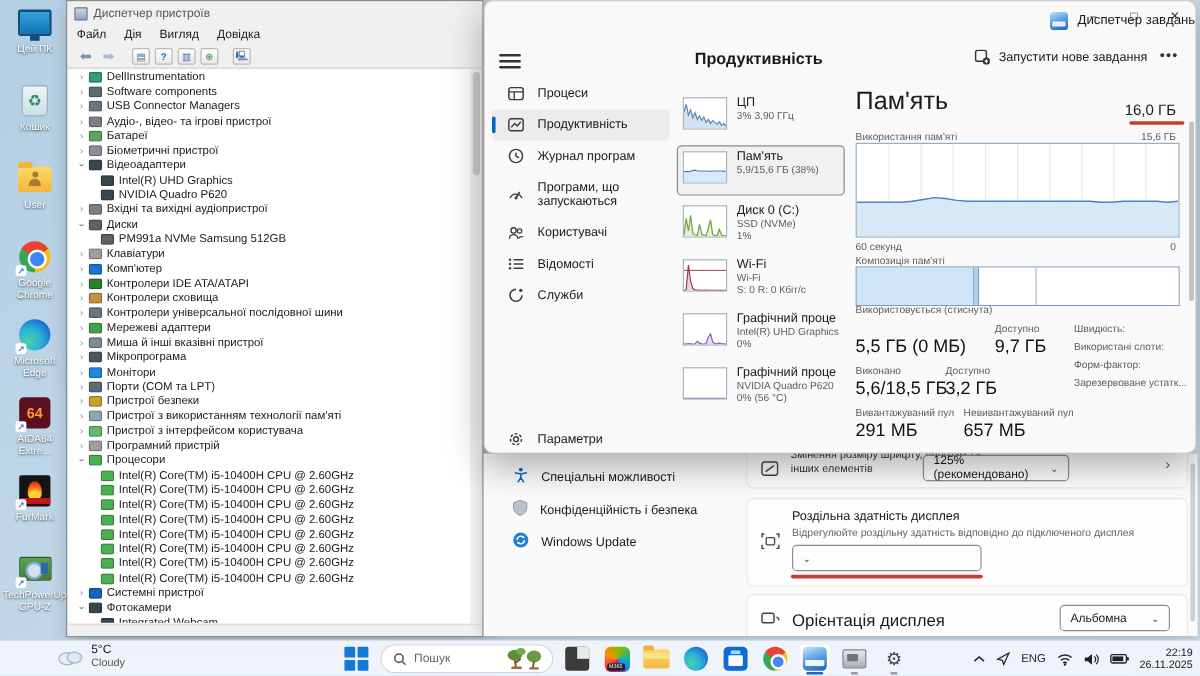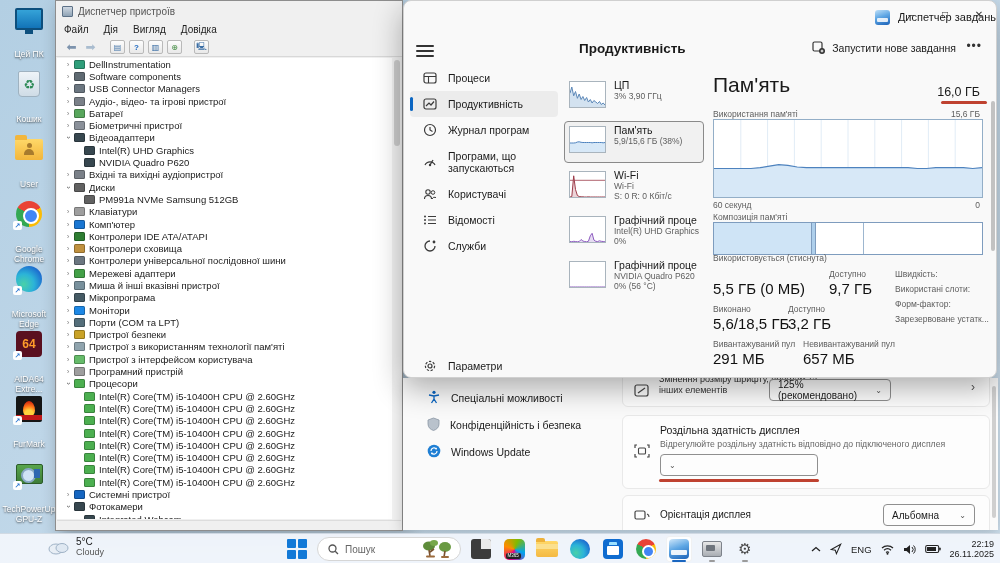--- a/index.html
+++ b/index.html
@@ -5,21 +5,21 @@
   * { margin:0; padding:0; box-sizing:border-box; }
   html,body { width:1000px; height:563px; overflow:hidden; }
   body { font-family:"Liberation Sans","DejaVu Sans",sans-serif; font-size:10px; color:#1a1a1a; }
   .screen { position:absolute; inset:0; width:1000px; height:563px;
     background:linear-gradient(135deg,#b3cfe3 0%,#c3d9ea 45%,#cfe1ef 100%); overflow:hidden; }
 
   
   .deskicons { position:absolute; left:2px; top:4px; width:54px; display:flex; flex-direction:column; }
   .dicon { width:54px; height:65px; display:flex; flex-direction:column; align-items:center; cursor:pointer; }
   .dicon .art { width:30px; height:30px; position:relative; display:flex; align-items:center; justify-content:center; }
-  .dicon .lbl { margin-top:16px; font-size:8.5px; line-height:9.5px; text-align:center; color:#fff;
+  .dicon .lbl { margin-top:2px; font-size:8.5px; line-height:9.5px; text-align:center; color:#fff;
     text-shadow:0 1px 2px rgba(0,0,0,.75); max-width:54px; word-wrap:break-word; }
   .shortcut { position:absolute; left:-1px; bottom:-1px; width:9px; height:9px; background:#fff; border-radius:2px;
     display:flex; align-items:center; justify-content:center; font-size:7px; color:#1f6fd1; font-weight:bold; }
   .art-pc { width:28px;height:22px;background:linear-gradient(#35a3d8,#1273b8);border:2px solid #0d4f7d;border-radius:2px; position:relative;}
   .art-pc:after{content:"";position:absolute;left:8px;bottom:-6px;width:8px;height:4px;background:#0d4f7d;}
   .art-bin { width:22px;height:26px;background:linear-gradient(#eef4f8,#cfdce6);border-radius:2px 2px 4px 4px;border:1px solid #9fb2c0;
     display:flex;align-items:center;justify-content:center;color:#2e8b57;font-size:13px;}
   .art-folder { width:28px;height:21px;background:linear-gradient(#ffd869,#f2b63c);border-radius:2px;position:relative;}
   .art-folder:before{content:"";position:absolute;top:-4px;left:0;width:12px;height:5px;background:#f2b63c;border-radius:2px 2px 0 0;}
   .art-folder .person{position:absolute;left:9px;top:4px;width:10px;height:12px;}
@@ -482,21 +482,21 @@
       <div class="drop" style="position:absolute;left:37px;top:38px;width:158px;justify-content:space-between;">
           <span class="dchev">⌄</span>
       </div>
     </div>
 
     <div class="set-card" style="top:117px;height:42px;">
       <svg width="16" height="14" viewBox="0 0 16 14" style="position:absolute;left:11px;top:13px">
         <rect x="1" y="2" width="10" height="8" rx="1.5" fill="none" stroke="#444" stroke-width="1.2"></rect>
         <path d="M13 5 a3 3 0 0 1 2 3" fill="none" stroke="#444" stroke-width="1.1"></path>
       </svg>
-      <div style="position:absolute;left:37px;top:13px;font-size:10px;">Орієнтація дисплея</div>
+      <div style="position:absolute;left:37px;top:13px;font-size:14px;">Орієнтація дисплея</div>
       <div class="drop" style="position:absolute;right:14px;top:8px;width:92px;justify-content:space-between;">
         <span>Альбомна</span>
           <span class="dchev">⌄</span>
       </div>
     </div>
   </div>
 
   <div class="win-tm">
     <div class="tm-title">
       <span class="tm-appicon"></span>
@@ -617,20 +617,31 @@
           </div>
         </div>
         <div class="pcard sel">
           <div class="mini"><svg width="35" height="25" viewBox="0 0 35 25">
               <polygon points="0.0,16.0 1.8,16.0 3.7,16.0 5.5,15.8 7.4,15.0 9.2,14.8 11.1,15.3 12.9,15.5 14.7,15.5 16.6,15.5 18.4,15.5 20.3,15.5 22.1,15.8 23.9,15.5 25.8,15.5 27.6,15.5 29.5,15.5 31.3,15.5 33.2,15.8 35.0,15.5 35,25 0,25" fill="#d7e8f7"></polygon>
               <polyline points="0.0,16.0 1.8,16.0 3.7,16.0 5.5,15.8 7.4,15.0 9.2,14.8 11.1,15.3 12.9,15.5 14.7,15.5 16.6,15.5 18.4,15.5 20.3,15.5 22.1,15.8 23.9,15.5 25.8,15.5 27.6,15.5 29.5,15.5 31.3,15.5 33.2,15.8 35.0,15.5" fill="none" stroke="#4d82be" stroke-width="1"></polyline>
             </svg></div>
           <div>
             <div class="pt1">Пам'ять</div>
             <div class="pt2">5,9/15,6 ГБ (38%)</div>
+          </div>
+        </div>
+        <div class="pcard">
+          <div class="mini"><svg width="35" height="25" viewBox="0 0 35 25">
+              <polygon points="0.0,24.0 1.8,10.0 3.7,20.5 5.5,7.5 7.4,22.5 9.2,23.8 11.1,24.3 12.9,15.0 14.7,23.0 16.6,24.0 18.4,24.5 20.3,18.0 22.1,11.2 23.9,23.5 25.8,24.3 27.6,24.5 29.5,19.0 31.3,23.8 33.2,24.3 35.0,24.5 35,25 0,25" fill="#e2efd5"></polygon>
+              <polyline points="0.0,24.0 1.8,10.0 3.7,20.5 5.5,7.5 7.4,22.5 9.2,23.8 11.1,24.3 12.9,15.0 14.7,23.0 16.6,24.0 18.4,24.5 20.3,18.0 22.1,11.2 23.9,23.5 25.8,24.3 27.6,24.5 29.5,19.0 31.3,23.8 33.2,24.3 35.0,24.5" fill="none" stroke="#6fa33c" stroke-width="1"></polyline>
+            </svg></div>
+          <div>
+            <div class="pt1">Диск 0 (C:)</div>
+            <div class="pt2">SSD (NVMe)</div>
+            <div class="pt2">1%</div>
           </div>
         </div>
         <div class="pcard">
           <div class="mini"><svg width="35" height="25" viewBox="0 0 35 25">
               <line x1="0" y1="8.3" x2="35" y2="8.3" stroke="#9c3b49" stroke-width="0.8"></line>
               <polygon points="0.0,25.0 1.8,24.5 3.7,3.8 5.5,17.5 7.4,23.5 9.2,24.5 11.1,24.8 12.9,24.8 14.7,25.0 16.6,25.0 18.4,24.8 20.3,25.0 22.1,25.0 23.9,25.0 25.8,25.0 27.6,25.0 29.5,25.0 31.3,25.0 33.2,25.0 35.0,25.0 35,25 0,25" fill="#ecd3d7"></polygon>
               <polyline points="0.0,25.0 1.8,24.5 3.7,3.8 5.5,17.5 7.4,23.5 9.2,24.5 11.1,24.8 12.9,24.8 14.7,25.0 16.6,25.0 18.4,24.8 20.3,25.0 22.1,25.0 23.9,25.0 25.8,25.0 27.6,25.0 29.5,25.0 31.3,25.0 33.2,25.0 35.0,25.0" fill="none" stroke="#9c3b49" stroke-width="1"></polyline>
             </svg></div>
           <div>
             <div class="pt1">Wi-Fi</div>

